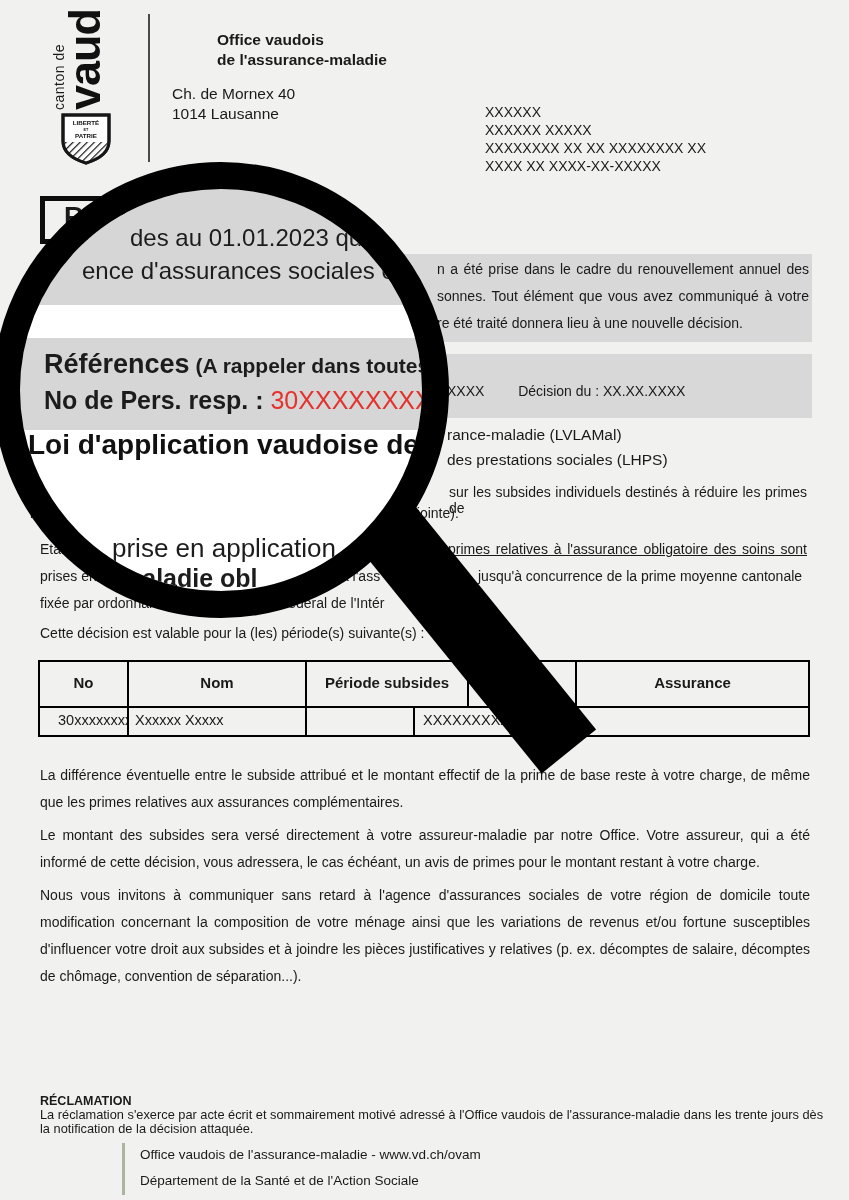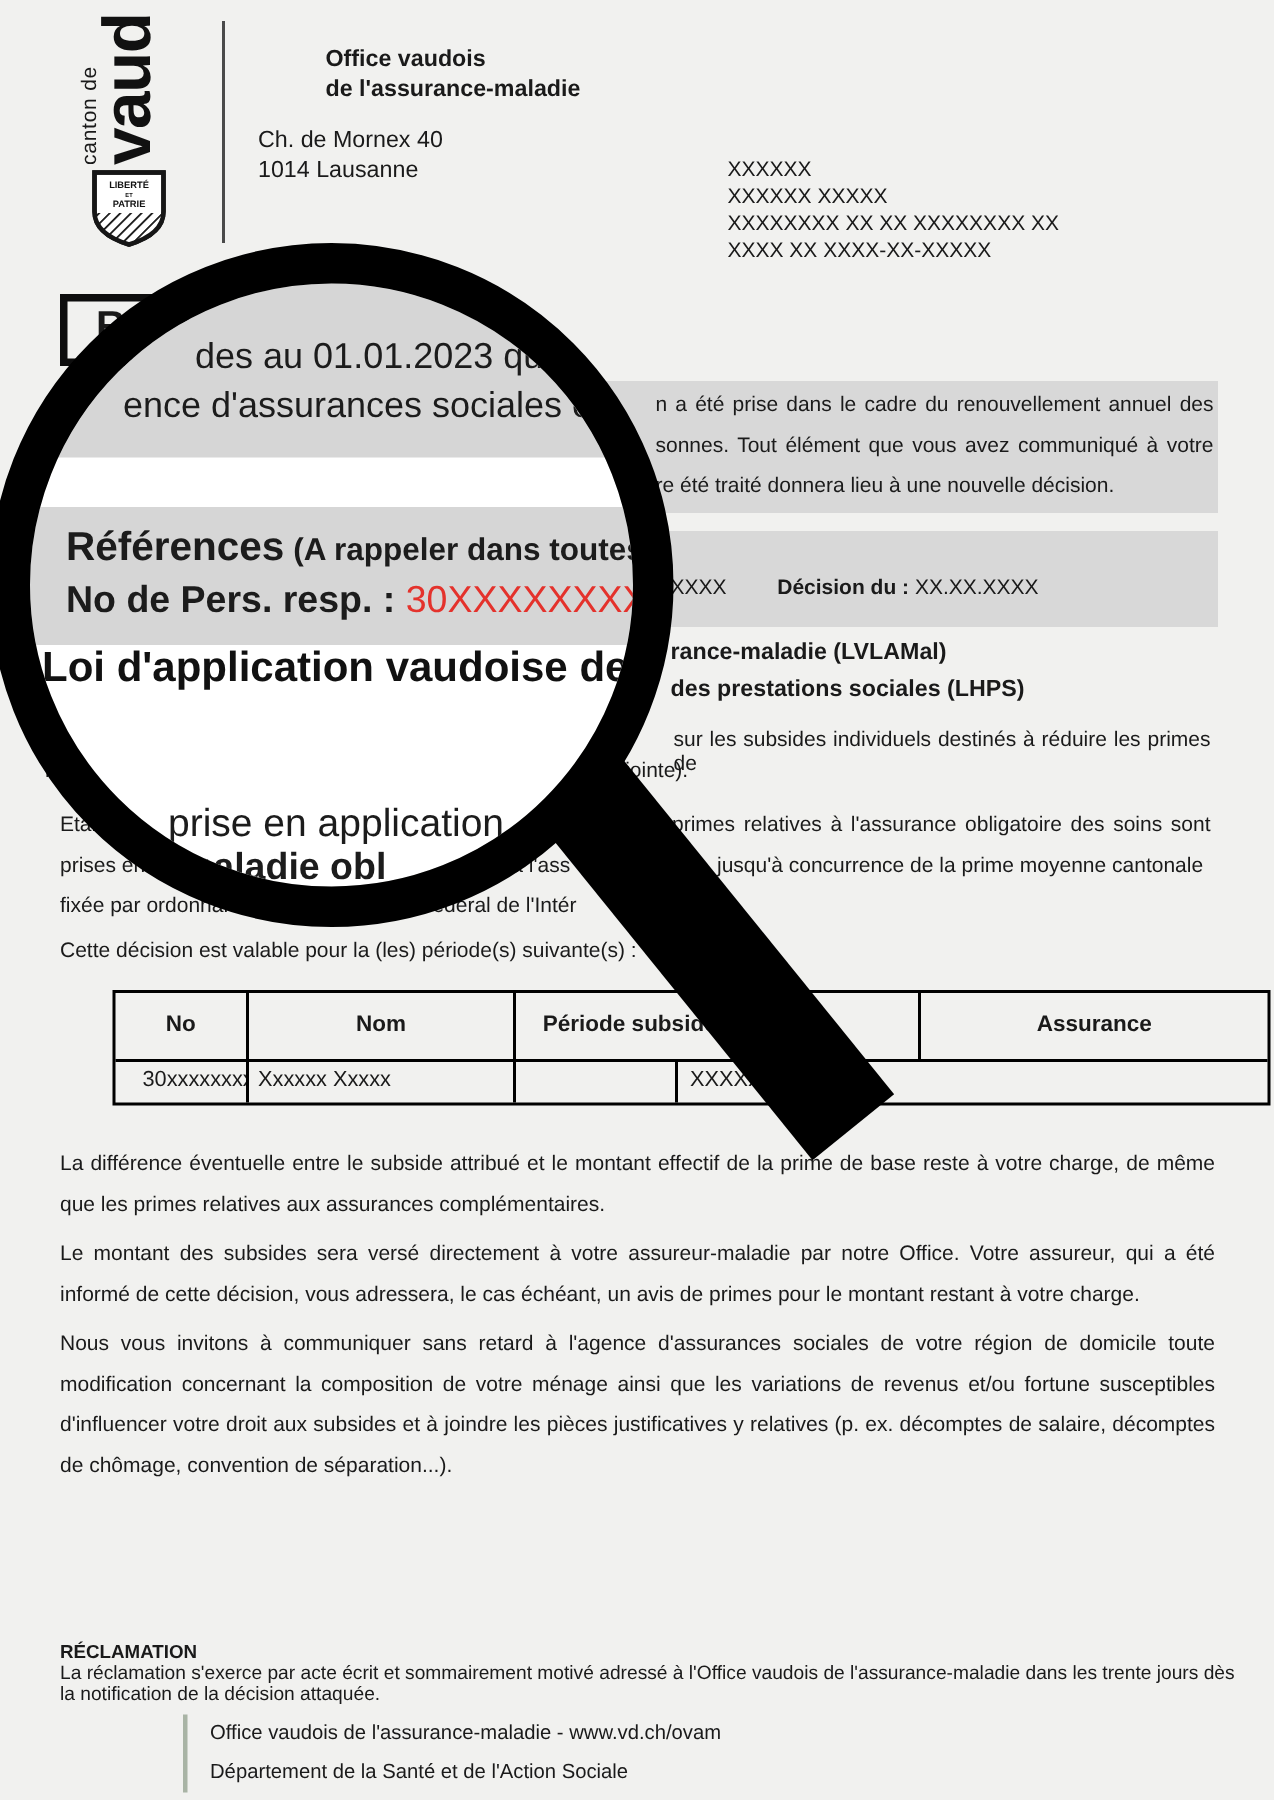--- a/index.html
+++ b/index.html
@@ -19,25 +19,25 @@
   .sender .b{font-weight:700;margin-left:45px;}
   .recipient{position:absolute;left:485px;top:103px;z-index:1;font-size:14px;line-height:18px;}
   
   .band{position:absolute;background:#d8d8d8;z-index:1;}
   #band1{left:95px;top:254px;width:717px;height:88px;}
   #band2{left:95px;top:354px;width:717px;height:64px;}
   .band1-line{position:absolute;left:437px;width:372px;font-size:14px;z-index:2;}
   .jl{text-align:justify;text-align-last:justify;}
   
   .frag{position:absolute;z-index:2;font-size:14px;white-space:nowrap;}
-  .bold{font-weight:700;}
+  .bold{font-weight:400;}
   .box-check{position:absolute;left:40px;top:196px;width:86px;height:48px;border:5px solid #0d0d0d;background:#f1f1ef;z-index:2;box-sizing:border-box;}
   .box-letter{position:absolute;left:64px;top:202px;font-size:27px;font-weight:700;z-index:2;}
   
-  .tbl{position:absolute;left:38px;top:660px;width:772px;z-index:2;border:2px solid #000;box-sizing:border-box;background:transparent;margin-left:37px;}
+  .tbl{position:absolute;left:38px;top:660px;width:772px;z-index:2;border:2px solid #000;box-sizing:border-box;background:transparent;}
   .trow{display:flex;}
   .thead-row{height:44px;border-bottom:2px solid #000;}
   .tdata-row{height:27px;}
   .tc{box-sizing:border-box;border-right:2px solid #000;overflow:hidden;white-space:nowrap;}
   .tc:last-child{border-right:none;}
   .c1{width:89px;} .c2{width:178px;} .c3{width:162px;} .c4{width:108px;} .c5{width:231px;}
   .th{font-weight:700;font-size:15px;text-align:center;line-height:30px;}
   .td{font-size:14.5px;line-height:25px;}
   .pl4{padding-left:18px;} .pl6{padding-left:6px;} .pl8{padding-left:8px;} .ctr{text-align:center;}
   
@@ -130,21 +130,21 @@
 </div>
 
 <div class="frag bold" style="left:447px;top:426px;font-size:15.5px;">rance-maladie (LVLAMal)</div>
 <div class="frag bold" style="left:447px;top:451px;font-size:15.5px;">des prestations sociales (LHPS)</div>
 
 <div class="frag jl" style="left:449px;top:484px;width:358px;white-space:normal;">sur les subsides individuels destinés à réduire les primes de</div>
 <div class="frag" style="left:30px;top:505px;">l'a</div>
 <div class="frag" style="left:409px;top:505px;">i-jointe).</div>
 
 <div class="frag" style="left:40px;top:541px;">Etant bé</div>
-<div class="frag jl" style="left:448px;top:541px;width:359px;white-space:normal;">primes relatives à l'assurance obligatoire des soins sont</div>
+<div class="frag jl" style="left:448px;top:541px;width:359px;white-space:normal;text-decoration:underline;">primes relatives à l'assurance obligatoire des soins sont</div>
 <div class="frag" style="left:40px;top:568px;">prises en cha</div>
 <div class="frag" style="left:330px;top:568px;">s à l'ass</div>
 <div class="frag" style="left:478px;top:568px;">jusqu'à concurrence de la prime moyenne cantonale</div>
 <div class="frag" style="left:40px;top:595px;">fixée par ordonnance du Département Fédéral de l'Intér</div>
 
 <div class="frag" style="left:40px;top:625px;">Cette décision est valable pour la (les) période(s) suivante(s) :</div>
 
 <div class="tbl">
   <div class="trow thead-row">
     <div class="tc c1 th" style="line-height:42px;">No</div>

